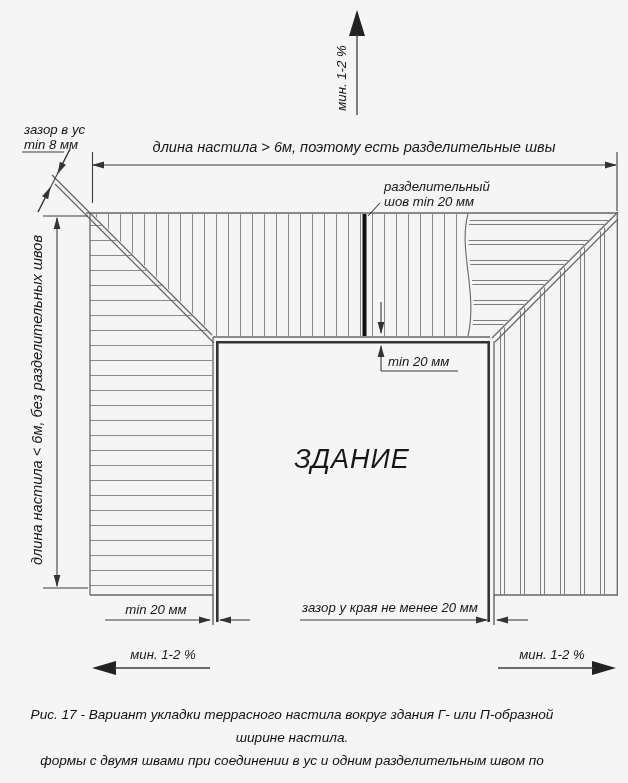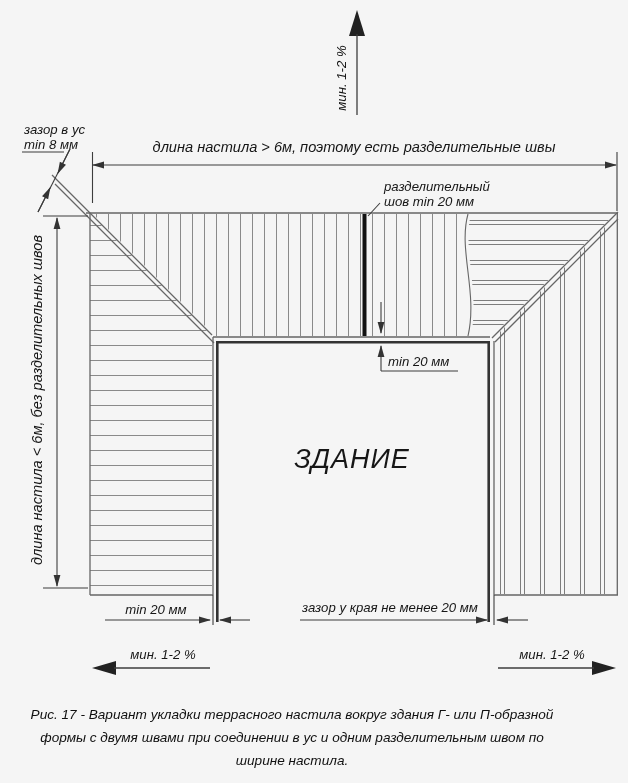--- a/index.html
+++ b/index.html
@@ -139,17 +139,17 @@
   <g>
     <polygon points="616,668 592,661 592,675" fill="#222"></polygon>
     <path d="M594 668 H498" stroke="#3d3d3d" stroke-width="1.3" fill="none"></path>
     <text class="lbl" x="552" y="659" text-anchor="middle">мин. 1-2 %</text>
   </g>
 
 </svg>
 
 <div class="caption">
   <div>Рис. 17 - Вариант укладки террасного настила вокруг здания Г- или П-образной</div>
+  <div>ширине настила.</div>
   <div>формы с двумя швами при соединении в ус и одним разделительным швом по</div>
-  <div>ширине настила.</div>
 </div>
 
 </div>
 
 </body></html>

